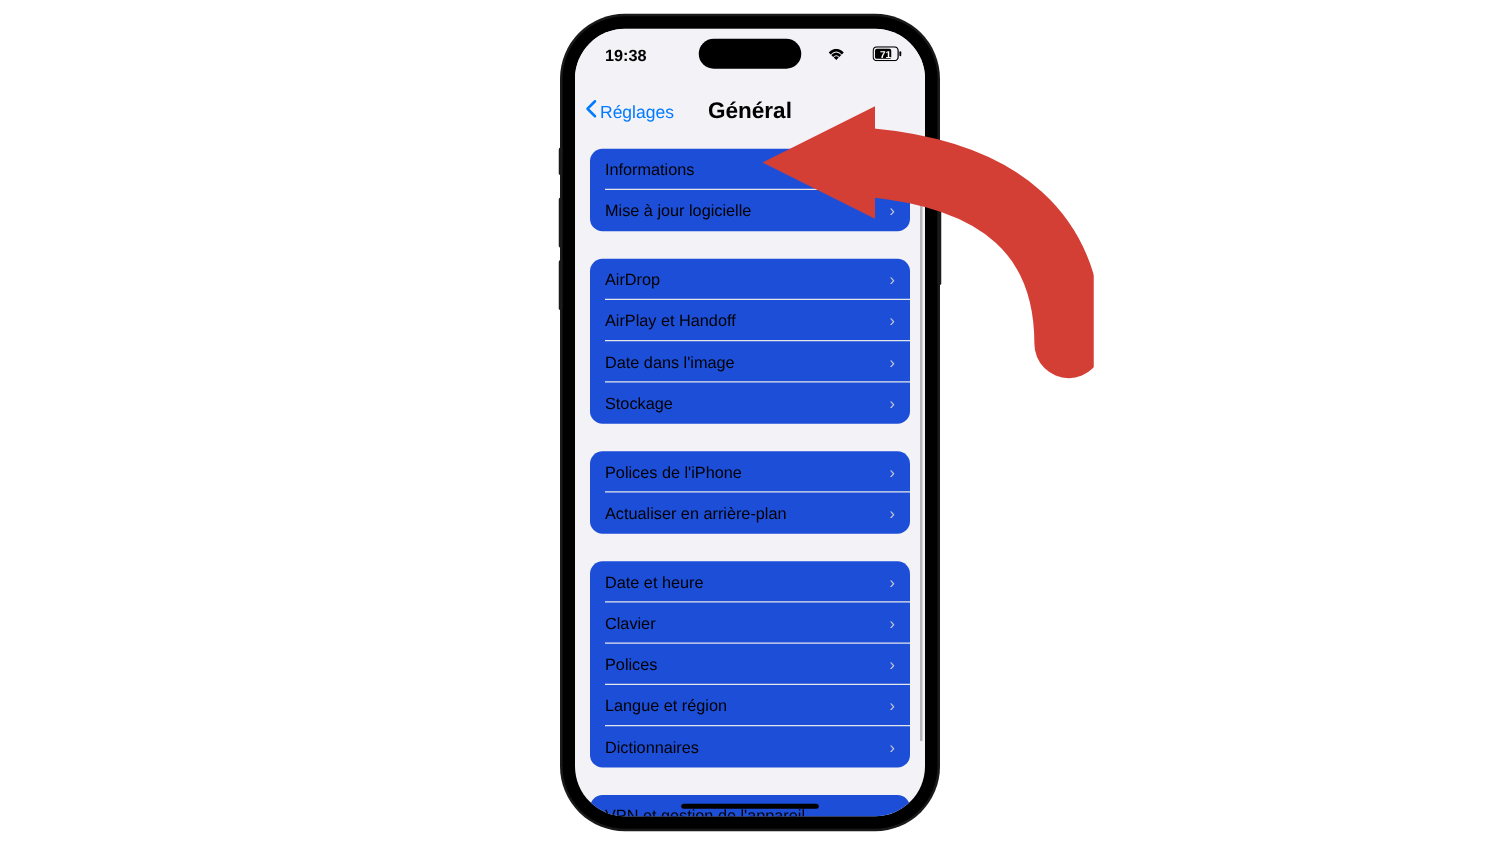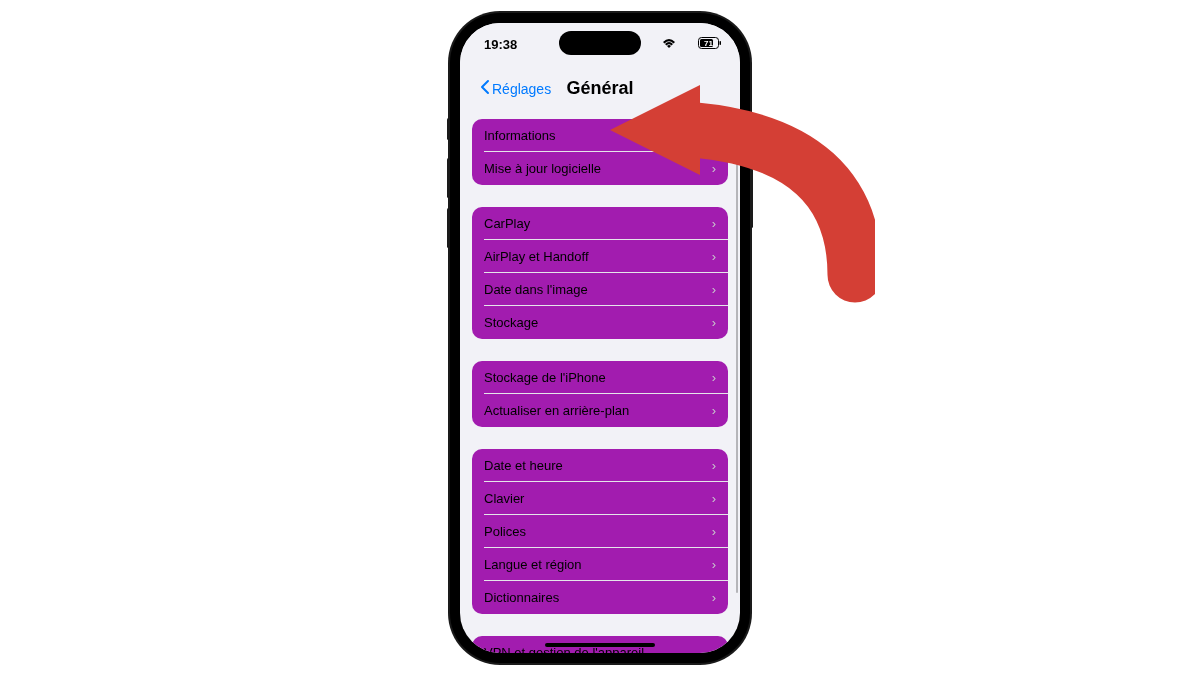--- a/index.html
+++ b/index.html
@@ -70,21 +70,21 @@
       display: flex;
       align-items: center;
       gap: 22px;
     }
     .nav-bar {
       height: 44px;
       display: flex;
       align-items: center;
       position: relative;
       background: #f2f2f7;
-      padding: 0 20px;
+      padding: 0 8px;
     }
     .back-button {
       display: flex;
       align-items: center;
       color: #007aff;
       font-size: 14px;
       gap: 2px;
     }
     .nav-title {
       position: absolute;
@@ -92,21 +92,21 @@
       transform: translateX(-50%);
       font-size: 18px;
       font-weight: 600;
       color: #000;
     }
     .content {
       padding: 8px 12px 0 12px;
       overflow: hidden;
     }
     .group {
-      background: #a21caf;
+      background: #1d4ed8;
       border-radius: 10px;
       margin-bottom: 22px;
       overflow: hidden;
     }
     .row {
       display: flex;
       justify-content: space-between;
       align-items: center;
       padding: 9px 12px;
       font-size: 13px;
@@ -210,40 +210,40 @@
           <span class="chevron">›</span>
         </div>
         <div class="row">
           <span>Mise à jour logicielle</span>
           <span class="chevron">›</span>
         </div>
       </div>
 
       <div class="group">
         <div class="row">
-          <span>CarPlay</span>
+          <span>AirDrop</span>
           <span class="chevron">›</span>
         </div>
         <div class="row">
           <span>AirPlay et Handoff</span>
           <span class="chevron">›</span>
         </div>
         <div class="row">
           <span>Date dans l'image</span>
           <span class="chevron">›</span>
         </div>
         <div class="row">
           <span>Stockage</span>
           <span class="chevron">›</span>
         </div>
       </div>
 
       <div class="group">
         <div class="row">
-          <span>Stockage de l'iPhone</span>
+          <span>Polices de l'iPhone</span>
           <span class="chevron">›</span>
         </div>
         <div class="row">
           <span>Actualiser en arrière-plan</span>
           <span class="chevron">›</span>
         </div>
       </div>
 
       <div class="group">
         <div class="row">

